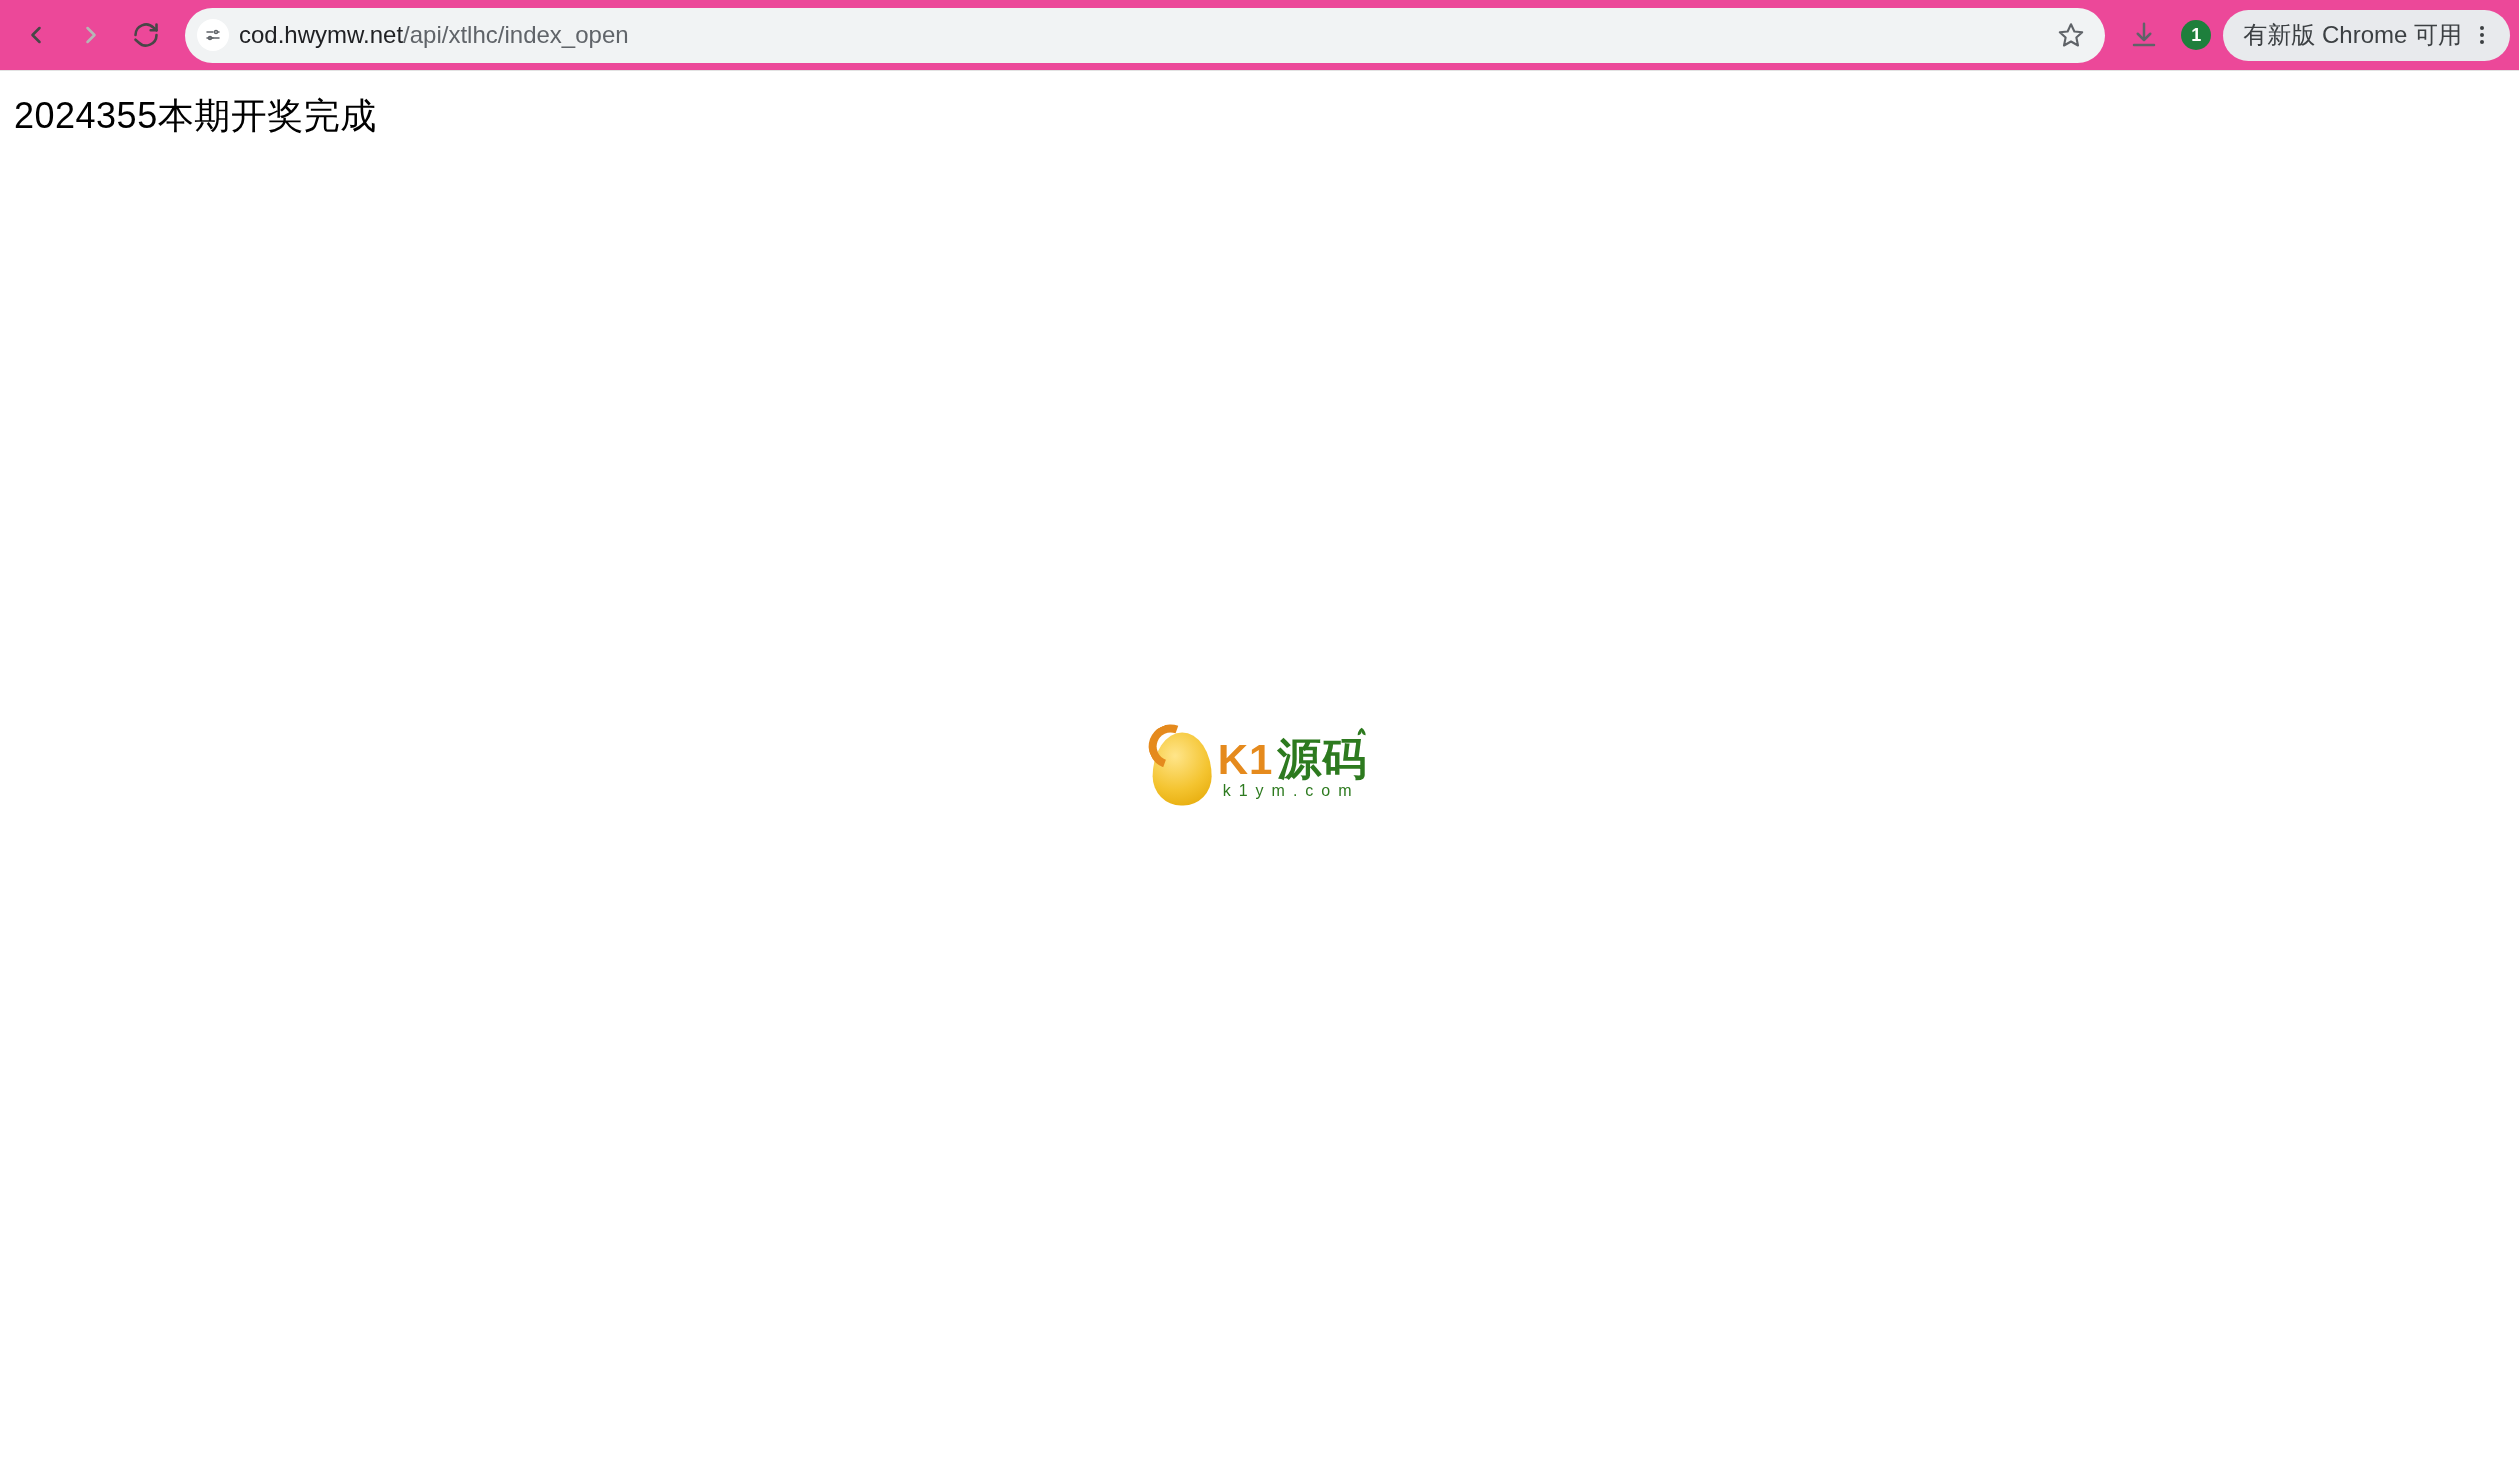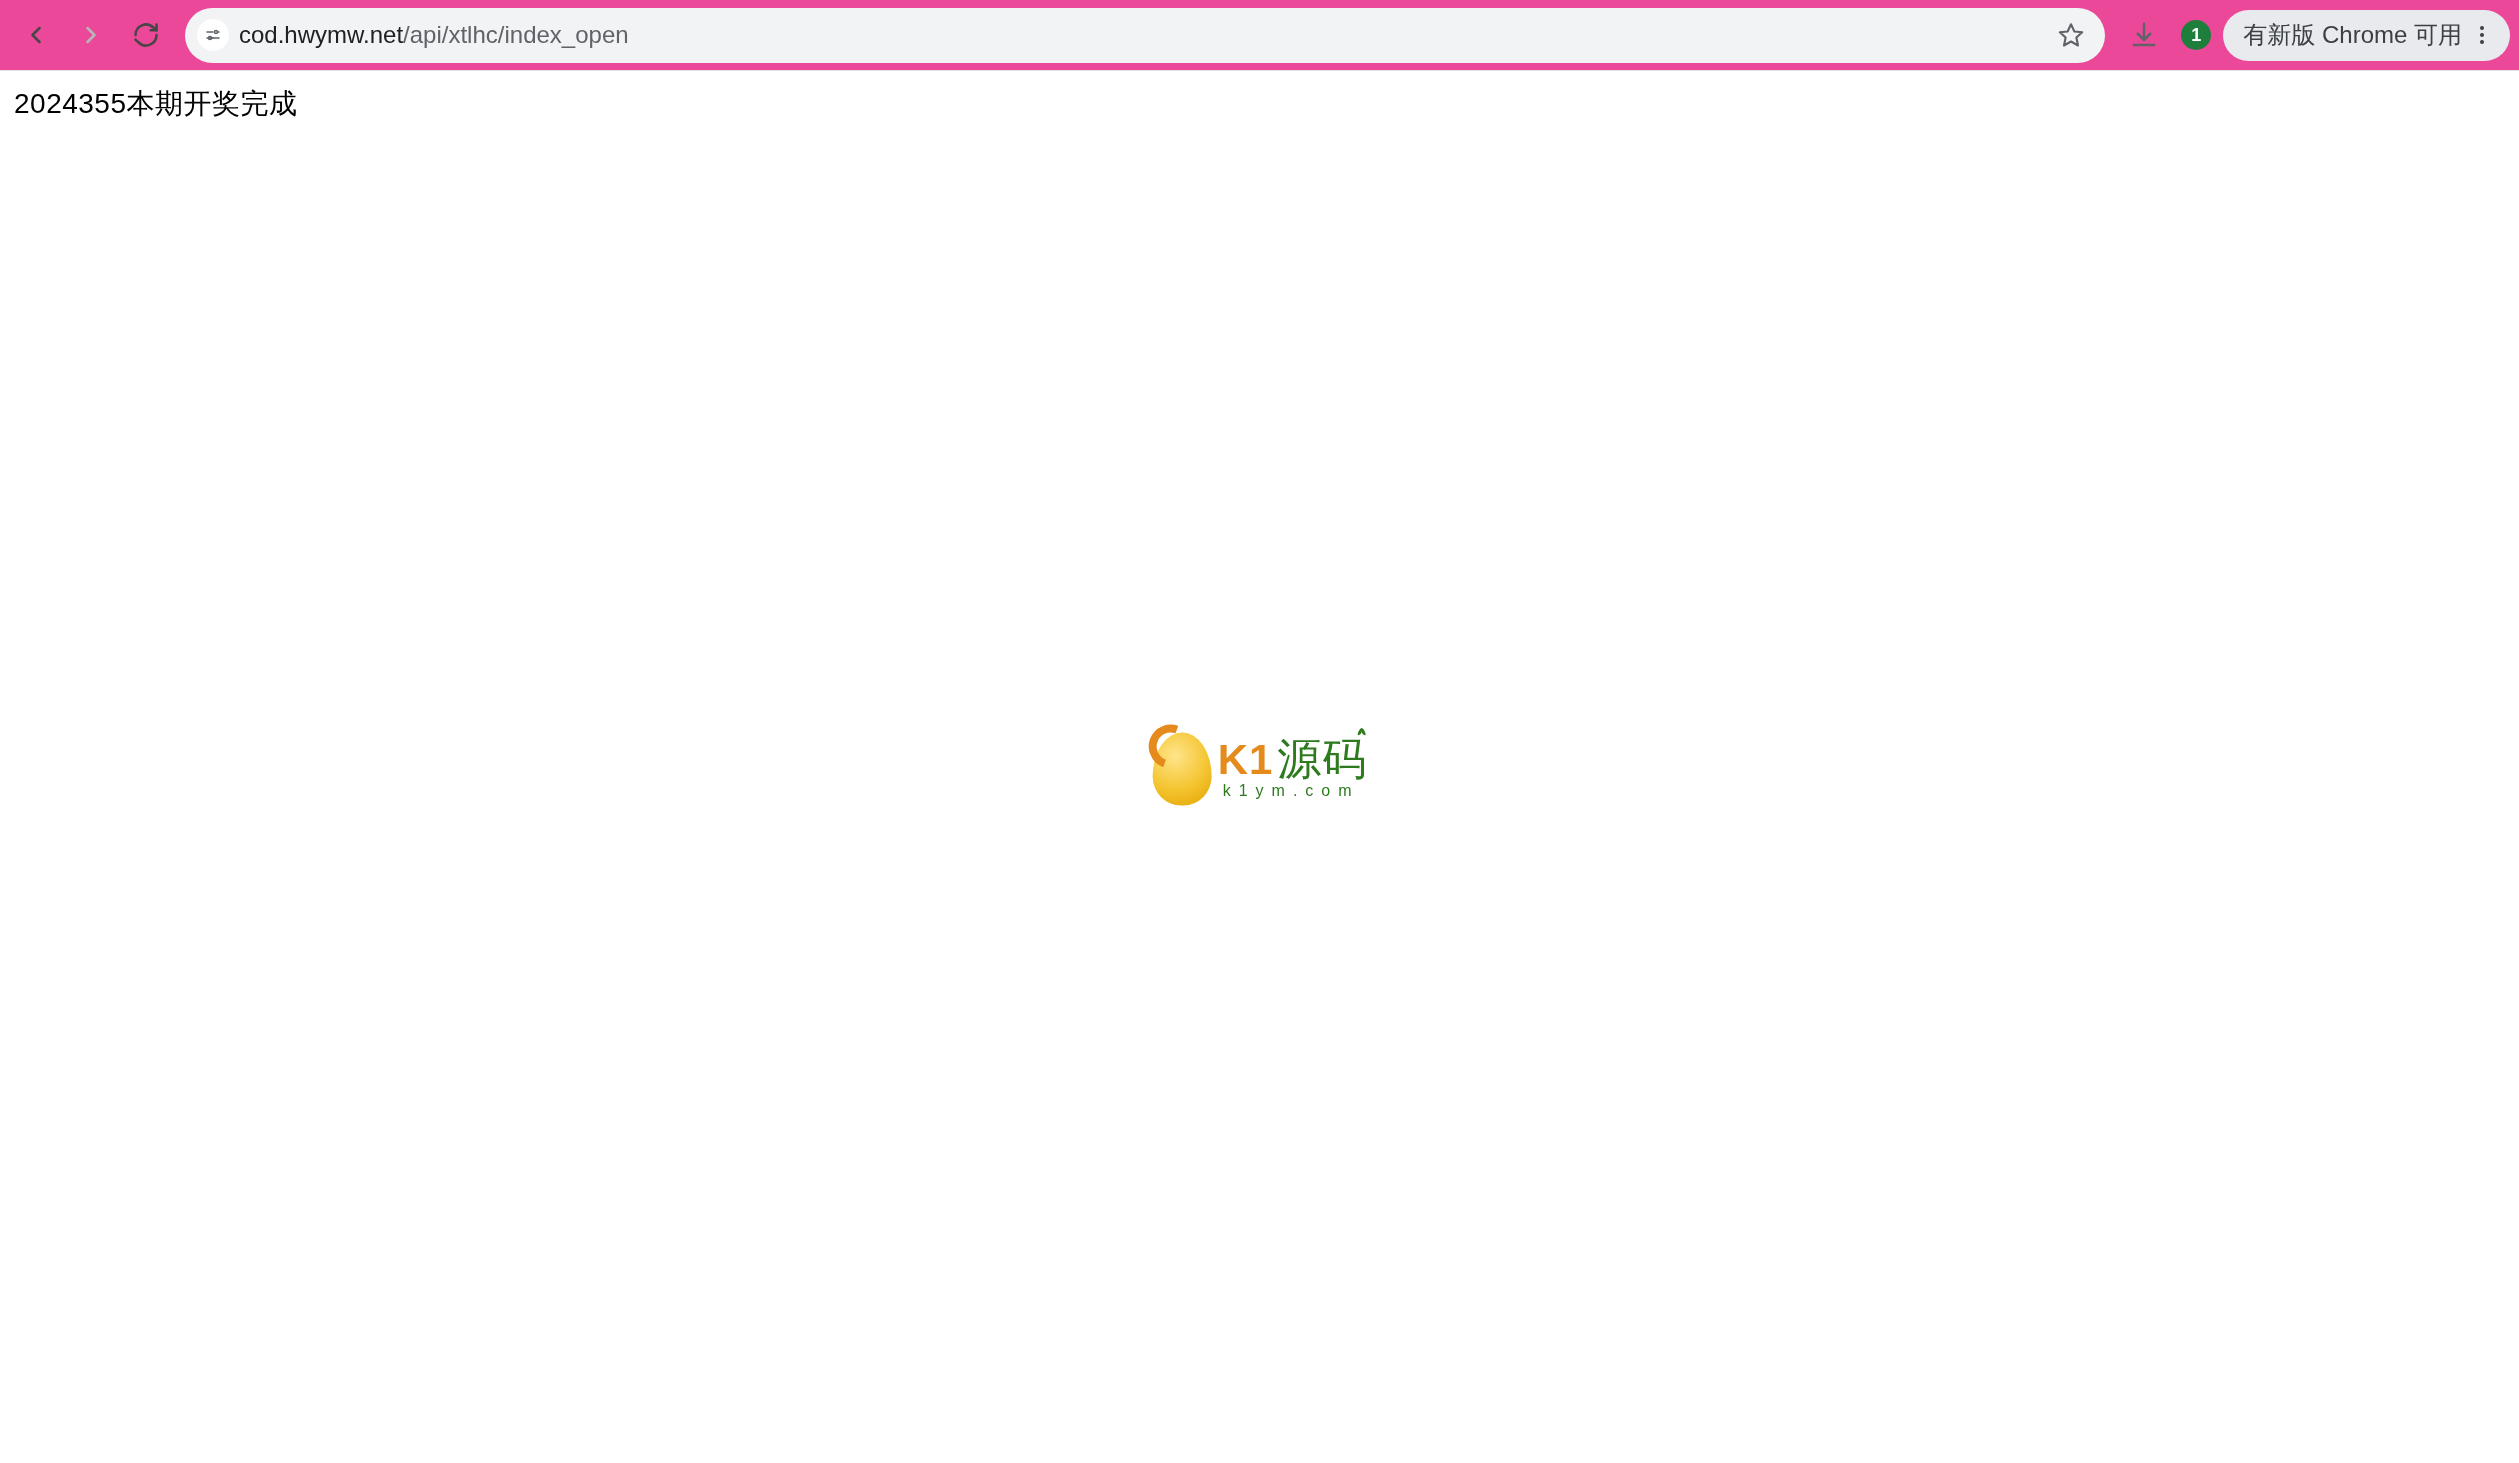--- a/index.html
+++ b/index.html
@@ -15,29 +15,29 @@
     .url .host{color:#202124}
     .url .path{color:#606469}
     .star svg{width:28px;height:28px;color:#5f6368}
     .star{display:flex;align-items:center;justify-content:center;width:44px;height:44px;border-radius:50%;margin-left:8px}
     .tb-icon{width:50px;height:50px;border-radius:50%;display:flex;align-items:center;justify-content:center;color:#5f6368}
     .tb-icon svg{width:30px;height:30px}
     .profile{width:30px;height:30px;border-radius:50%;background:#1e7f3c;color:#fff;display:flex;align-items:center;justify-content:center;font-size:18px;font-weight:600;margin:0 8px}
     .update-pill{height:51px;border-radius:26px;background:#e8eaed;display:flex;align-items:center;padding:0 16px 0 20px;gap:8px;font-size:24px;color:#3c4043}
     .update-pill svg{width:24px;height:24px;color:#3c4043}
     .content{position:relative;width:100%;height:calc(1463px - 71px);background:#fff}
-    .body-text{position:absolute;left:14px;top:14px;font-size:28px;color:#000;letter-spacing:0.5px}
+    .body-text{position:absolute;left:14px;top:21px;font-size:36px;color:#000;letter-spacing:0.5px}
     .watermark{position:absolute;left:50%;top:50%;transform:translate(-50%,-50%);display:flex;align-items:center;gap:6px;pointer-events:none}
     .wm-icon{width:59px;height:81px;position:relative}
     .wm-icon .egg{position:absolute;left:0;top:6px;width:59px;height:73px;border-radius:50% 50% 48% 48%/60% 60% 40% 40%;background:radial-gradient(circle at 38% 32%,#ffe58a,#f4c430 55%,#e2a400 100%)}
     .wm-icon .swish{position:absolute;left:-4px;top:-2px;width:44px;height:44px;border-radius:50%;border:8px solid transparent;border-top-color:#e58a1d;border-left-color:#e58a1d;transform:rotate(-25deg)}
     .wm-text{display:flex;flex-direction:column;line-height:1}
     .wm-text .top{display:flex;align-items:baseline;gap:4px}
     .wm-text .top .k1{font-size:42px;font-weight:700;color:#e58a1d;letter-spacing:1px}
-    .wm-text .top .cjk{font-size:44px;font-weight:400;color:#2d7a1f;letter-spacing:1px}
+    .wm-text .top .cjk{font-size:44px;font-weight:700;color:#2d7a1f;letter-spacing:1px}
     .wm-text .bottom{font-size:16px;color:#2d7a1f;letter-spacing:8px;margin-top:2px;margin-left:5px}
     .leaf{position:absolute;top:-10px;right:-2px}
     .leaf svg{width:16px;height:16px;color:#2d7a1f}
   </style>
 </head>
 <body>
 
 <div class="toolbar">
   <div class="nav-btn">
     <svg viewBox="0 0 24 24" fill="none" stroke="currentColor" stroke-width="2.2" stroke-linecap="round" stroke-linejoin="round">

